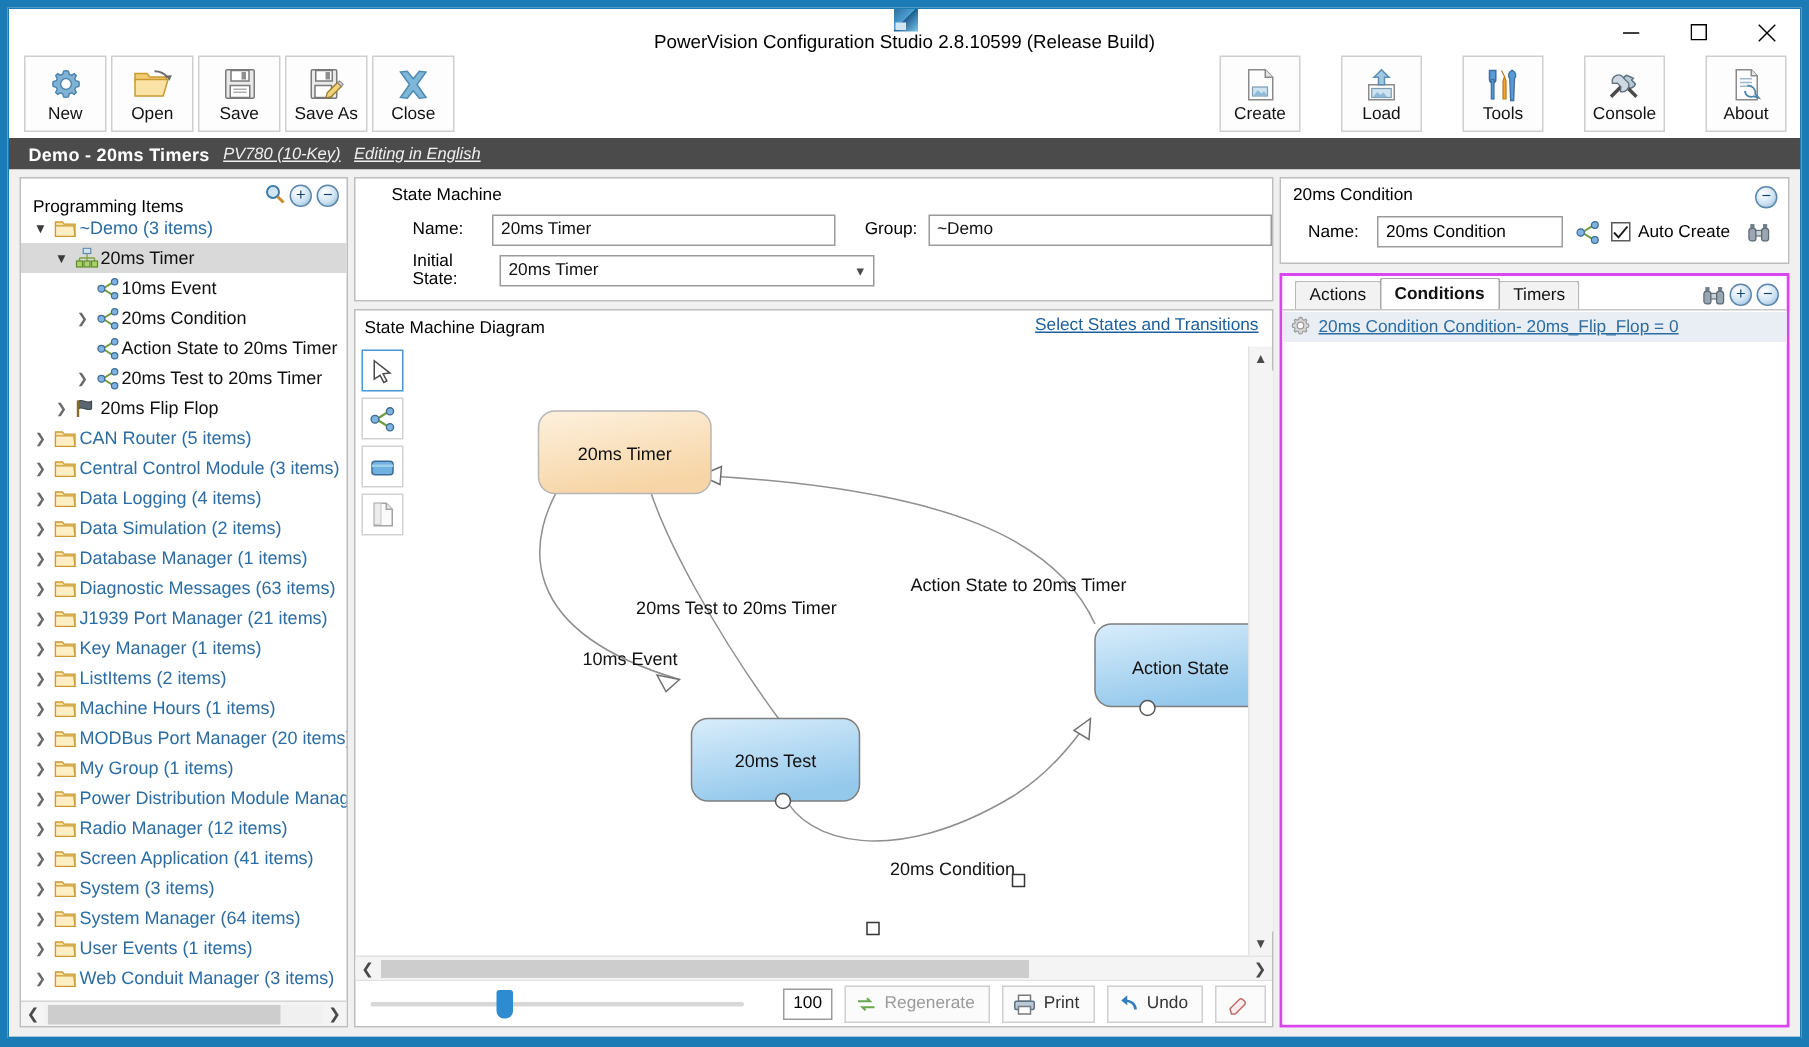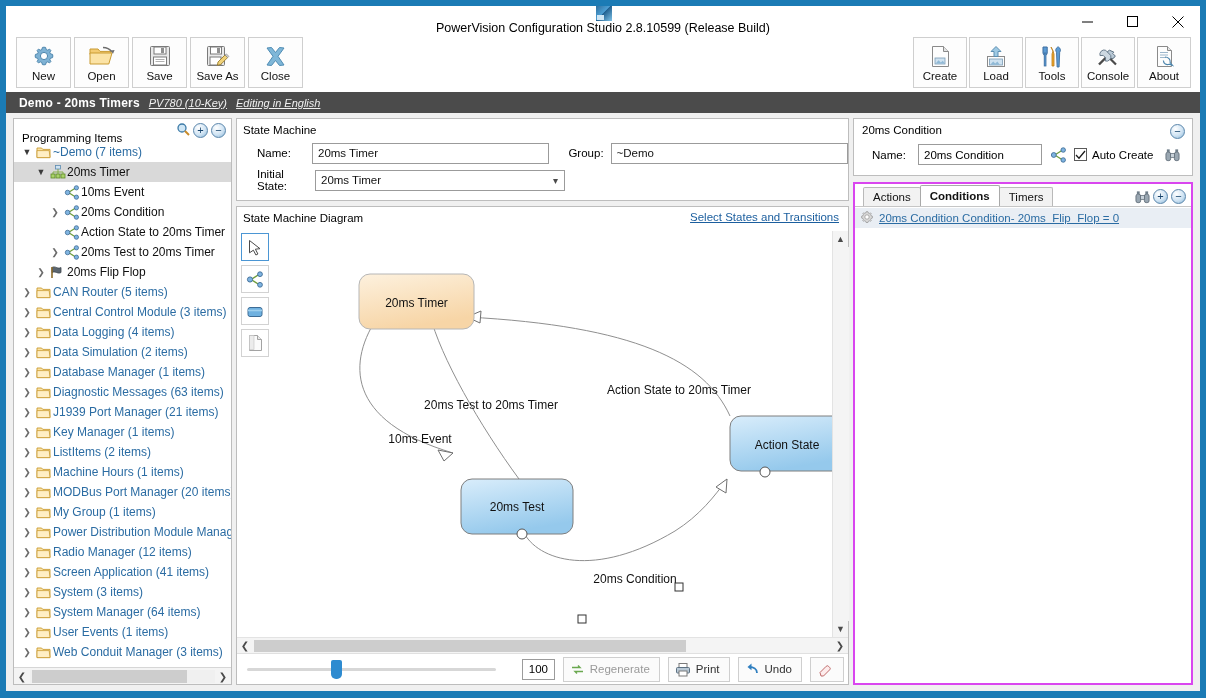--- a/index.html
+++ b/index.html
@@ -59,21 +59,21 @@
   .tbtn {
     width: 55px; height: 51px;
     border: 1px solid #cfcfcf;
     background: #fdfdfd;
     margin-right: 3px;
     display: flex; flex-direction: column; align-items: center; justify-content: flex-start;
     padding-top: 4px;
   }
   .tbtn .ico { height: 28px; display: flex; align-items: center; justify-content: center; }
   .tbtn .lbl { font-size: 11.5px; color: #111; line-height: 12px; }
-  .ribbon-right { position: absolute; right: 7px; top: 0; display: flex; }
+  .ribbon-right { position: absolute; right: 7px; top: 0; display: flex; gap: 25px; }
   .ribbon-right .tbtn { width: 54px; margin-right: 2px; }
 
   
   .ctxbar {
     height: 21px; background: #4b4b4b; color: #fff;
     display: flex; align-items: center; position: relative;
     padding-left: 13px;
   }
   .ctx-title { font-size: 12px; font-weight: bold; letter-spacing: .2px; }
   .ctx-sub {
@@ -143,21 +143,21 @@
   .lp-scroll .track { flex: 1; height: 13px; background: #f0f0f0; position: relative; }
   .lp-scroll .thumb { position: absolute; left: 2px; top: 0; width: 155px; height: 13px; background: #cdcdcd; }
 
   
   .center {
     flex: 1; margin: 5px 0 6px 4px;
     display: flex; flex-direction: column; min-width: 0;
   }
   .sm-form {
     background: #fff; border: 1px solid #bdbdbd;
-    height: 83px; flex: none; padding: 5px 0 0 6px; position: relative;
+    height: 83px; flex: none; padding: 5px 0 0 24px; position: relative;
   }
   .sm-form .grp-title { font-size: 11.5px; color: #000; margin-bottom: 6px; }
   .frow { display: flex; align-items: center; height: 22px; margin-bottom: 5px; }
   .flab { font-size: 11.5px; color: #000; width: 72px; padding-left: 14px; }
   .finput {
     height: 21px; border: 1px solid #9b9b9b; background: #fff;
     display: flex; align-items: center; padding-left: 5px;
     font-size: 11.5px; color: #111;
   }
   .finput.w1 { width: 250px; }
@@ -456,21 +456,21 @@
       </div>
       <div class="tree" id="tree">
             <div class="trow" style="padding-left: 6px;">
               <span class="chev open">▼</span>
               <span class="ticon">
                 <svg width="15" height="13" viewBox="0 0 15 13">
                   <path d="M1 2h4.6l1.2 1.4H14v8.2H1z" fill="#fbe3a6" stroke="#c99b32" stroke-width="0.9"></path>
                   <path d="M1 4.6h12.2L14 11.6H1z" fill="#ffeec4" stroke="#c99b32" stroke-width="0.8"></path>
                 </svg>
               </span>
-              <span class="tlabel">~Demo (7 items)</span>
+              <span class="tlabel">~Demo (3 items)</span>
             </div>
             <div class="trow sel" style="padding-left: 20px;">
               <span class="chev open">▼</span>
               <span class="ticon">
                 <svg width="16" height="14" viewBox="0 0 16 14">
                   <rect x="5.5" y="0.5" width="5" height="3.5" fill="#cfe2f0" stroke="#5d8ab0" stroke-width="0.8"></rect>
                   <path d="M8 4v3M3 7v2M8 7v2M13 7v2M3 7h10" fill="none" stroke="#7aa83c" stroke-width="0.9"></path>
                   <rect x="1" y="9" width="4" height="4" fill="#a8d26a" stroke="#5f8a2a" stroke-width="0.8"></rect>
                   <rect x="6" y="9" width="4" height="4" fill="#a8d26a" stroke="#5f8a2a" stroke-width="0.8"></rect>
                   <rect x="11" y="9" width="4" height="4" fill="#a8d26a" stroke="#5f8a2a" stroke-width="0.8"></rect>

